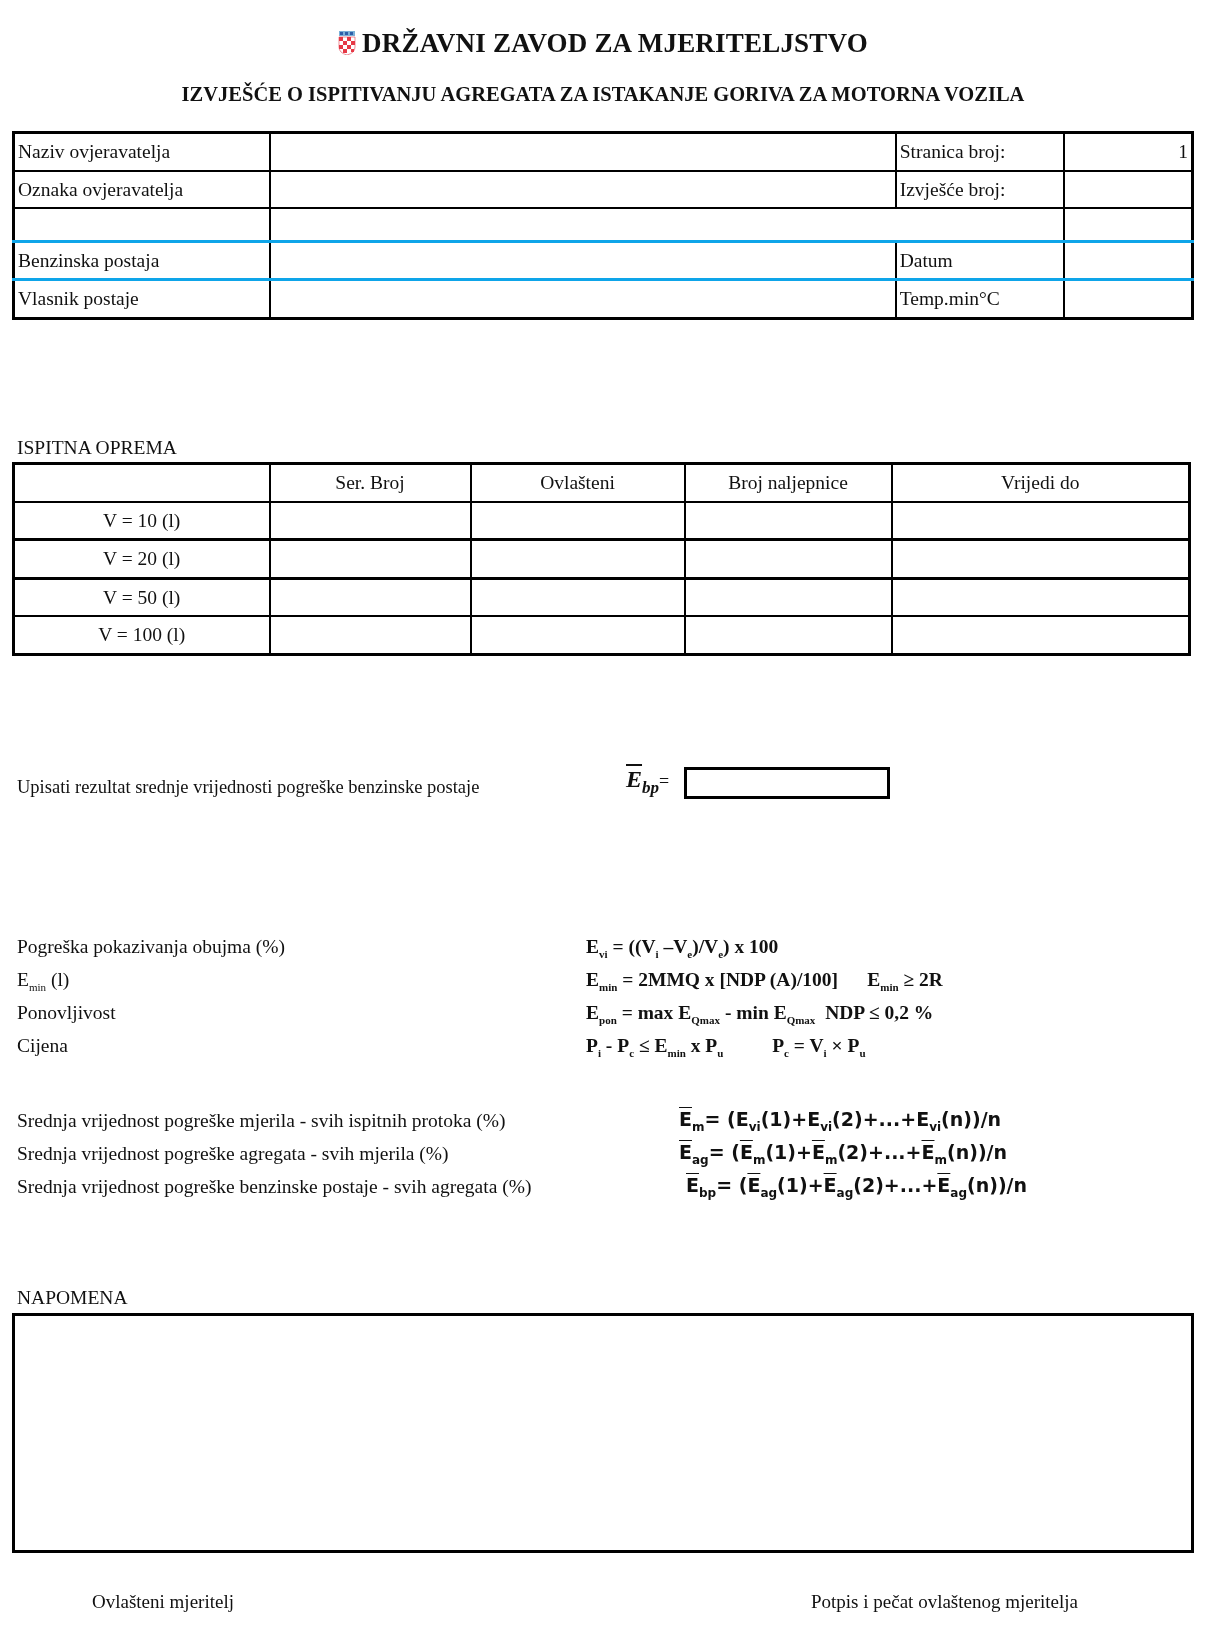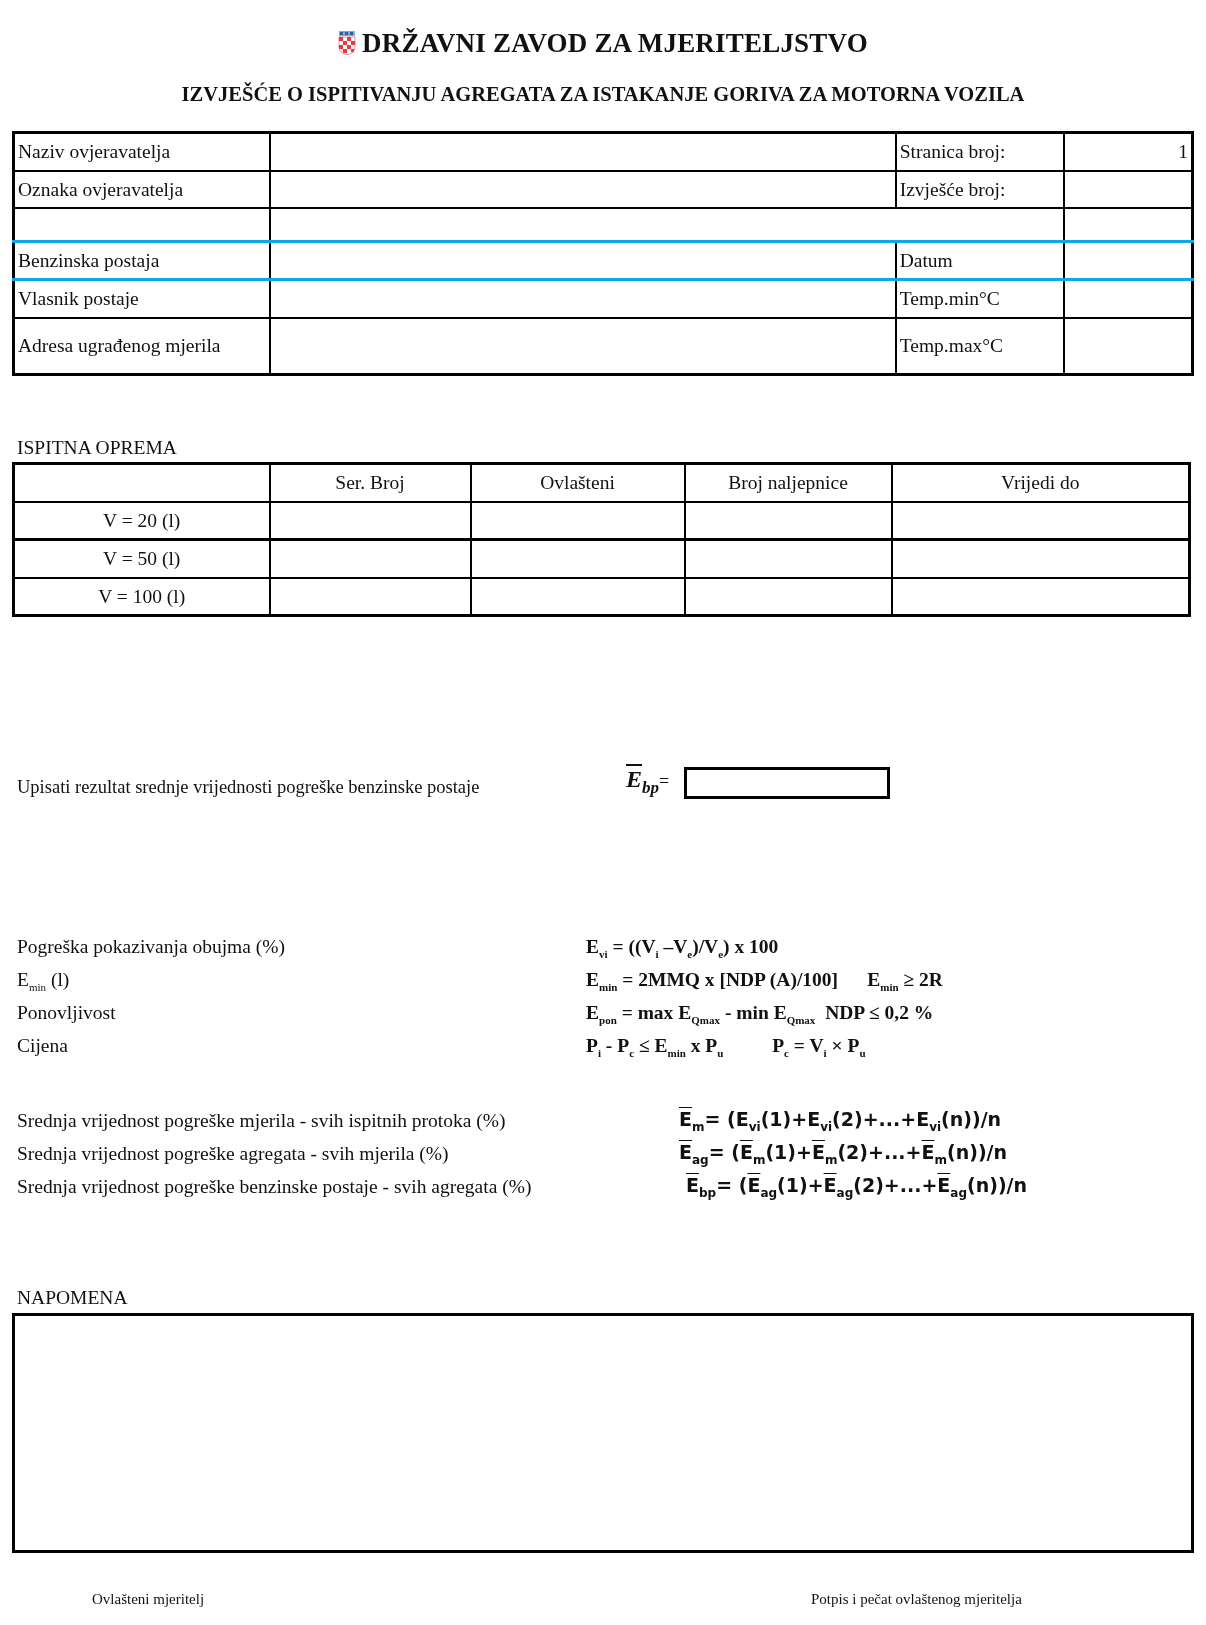--- a/index.html
+++ b/index.html
@@ -33,21 +33,21 @@
     .ebp-sym sub { font-size: 17px; }
     .ebp-box { left: 684px; top: 767px; width: 206px; height: 32px; border: 3px solid #000; box-sizing: border-box; background: #fff; }
     .def-label { left: 17px; font-size: 19.5px; }
     .formula { left: 586px; font-size: 19.5px; font-weight: bold; white-space: nowrap; }
     .formula sub { font-size: 11px; }
     .mean-label { left: 17px; font-size: 19.5px; }
     .mean-formula { font-family: "DejaVu Sans", sans-serif; font-weight: bold; font-size: 19px; white-space: nowrap; }
     .mean-formula sub { font-size: 12px; }
     .ob { text-decoration: overline; }
     .note-box { left: 12px; top: 1313px; width: 1182px; height: 240px; border: 3px solid #000; box-sizing: border-box; background: #fff; }
-    .sig { top: 1591px; font-size: 15px; }
+    .sig { top: 1591px; font-size: 19px; }
   </style>
 </head>
 <body>
 
 <div class="abs org-title">
   <span class="crest">
     <svg width="18" height="24" viewBox="0 0 18 24">
       <rect x="1" y="0" width="16" height="5" fill="#7ab0d8"></rect>
       <rect x="2" y="1" width="3" height="3" fill="#2e5fa8"></rect>
       <rect x="7" y="1" width="3" height="3" fill="#2e5fa8"></rect>
@@ -96,45 +96,46 @@
     <td></td>
     <td>Datum</td>
     <td></td>
   </tr>
   <tr style="height:32px">
     <td>Vlasnik postaje</td>
     <td></td>
     <td>Temp.min°C</td>
     <td></td>
   </tr>
-  <tr style="height:57px">
-    <td>Adresa ugrađenog mjerila</td>
-    <td></td>
-    <td>Temp.max°C</td>
-    <td></td>
-  </tr>
 </tbody>
   </table>
 
 <div class="abs section-label" style="left:17px; top:437px;">ISPITNA OPREMA</div>
 <table class="abs t2">
   <colgroup>
     <col style="width:256px">
       <col style="width:201px">
       <col style="width:214px">
       <col style="width:207px">
       <col style="width:298px">
   </colgroup>
   <tbody>
       <tr style="height:32px">
     <td></td>
     <td>Ser. Broj</td>
     <td>Ovlašteni</td>
     <td>Broj naljepnice</td>
     <td>Vrijedi do</td>
+  </tr>
+  <tr class="thick" style="height:33px">
+    <td>V = 10 (l)</td>
+    <td></td>
+    <td></td>
+    <td></td>
+    <td></td>
   </tr>
   <tr class="thick" style="height:33px">
     <td>V = 20 (l)</td>
     <td></td>
     <td></td>
     <td></td>
     <td></td>
   </tr>
   <tr style="height:33px">
     <td>V = 50 (l)</td>

